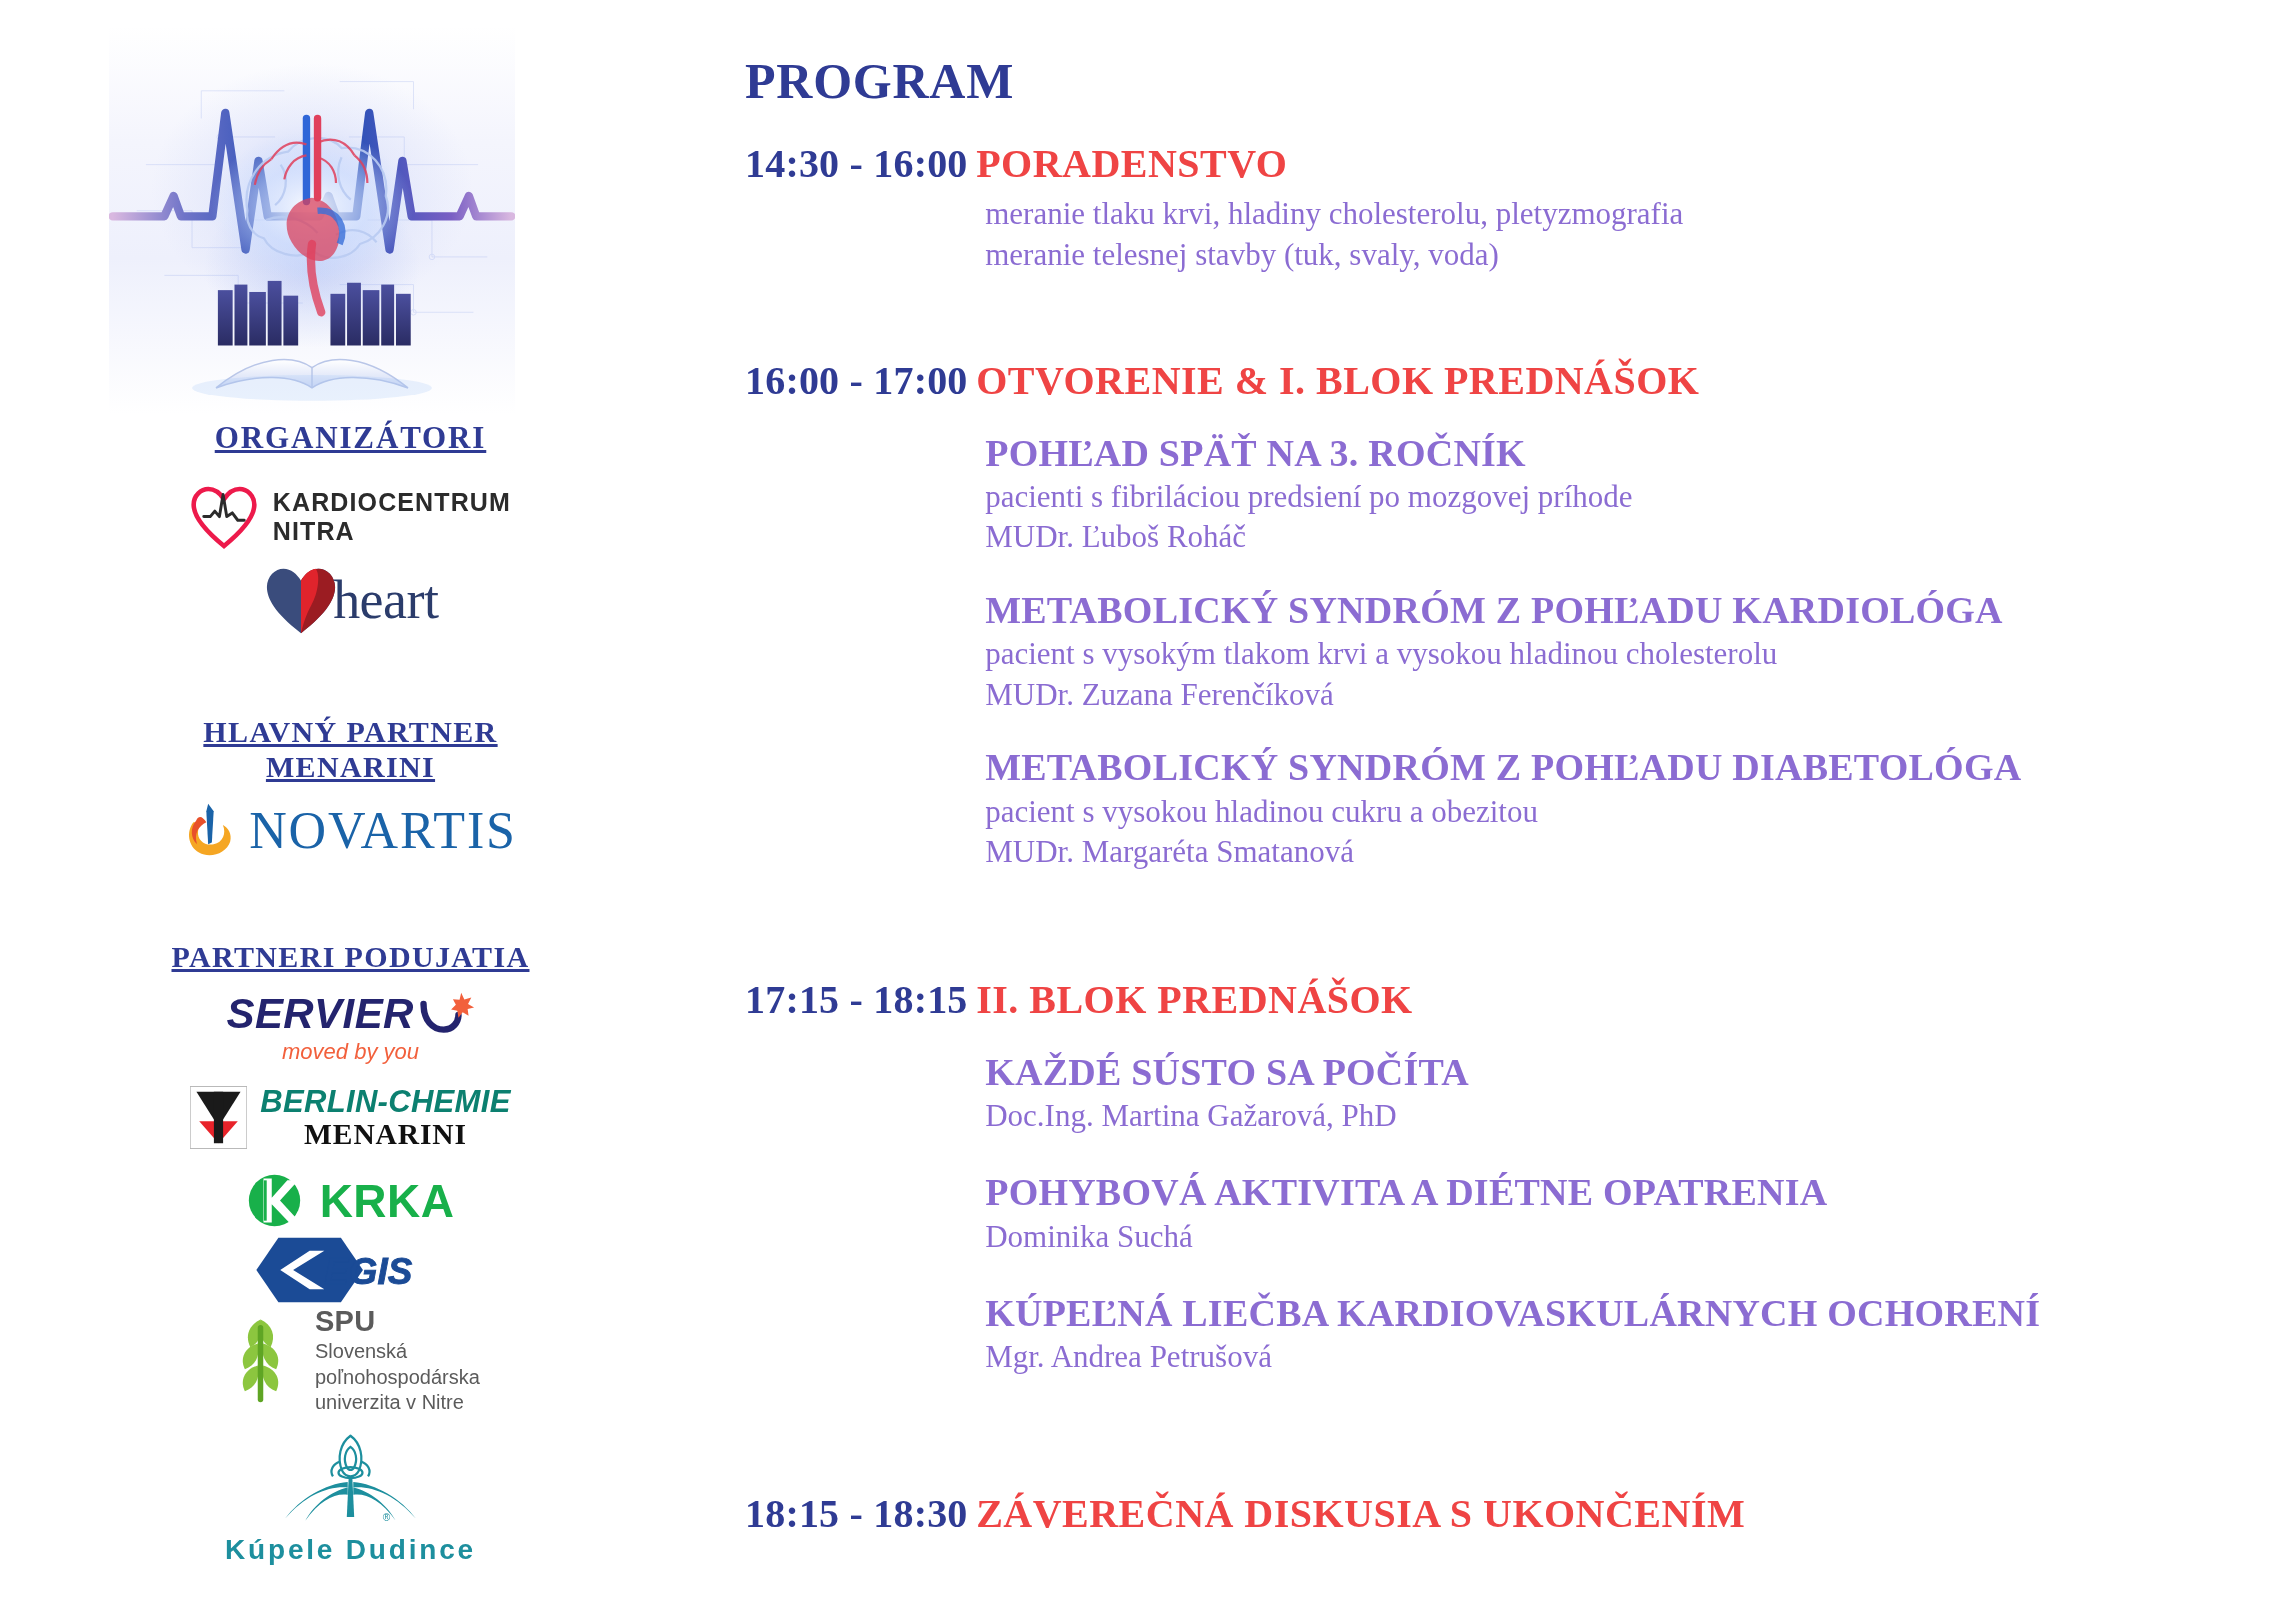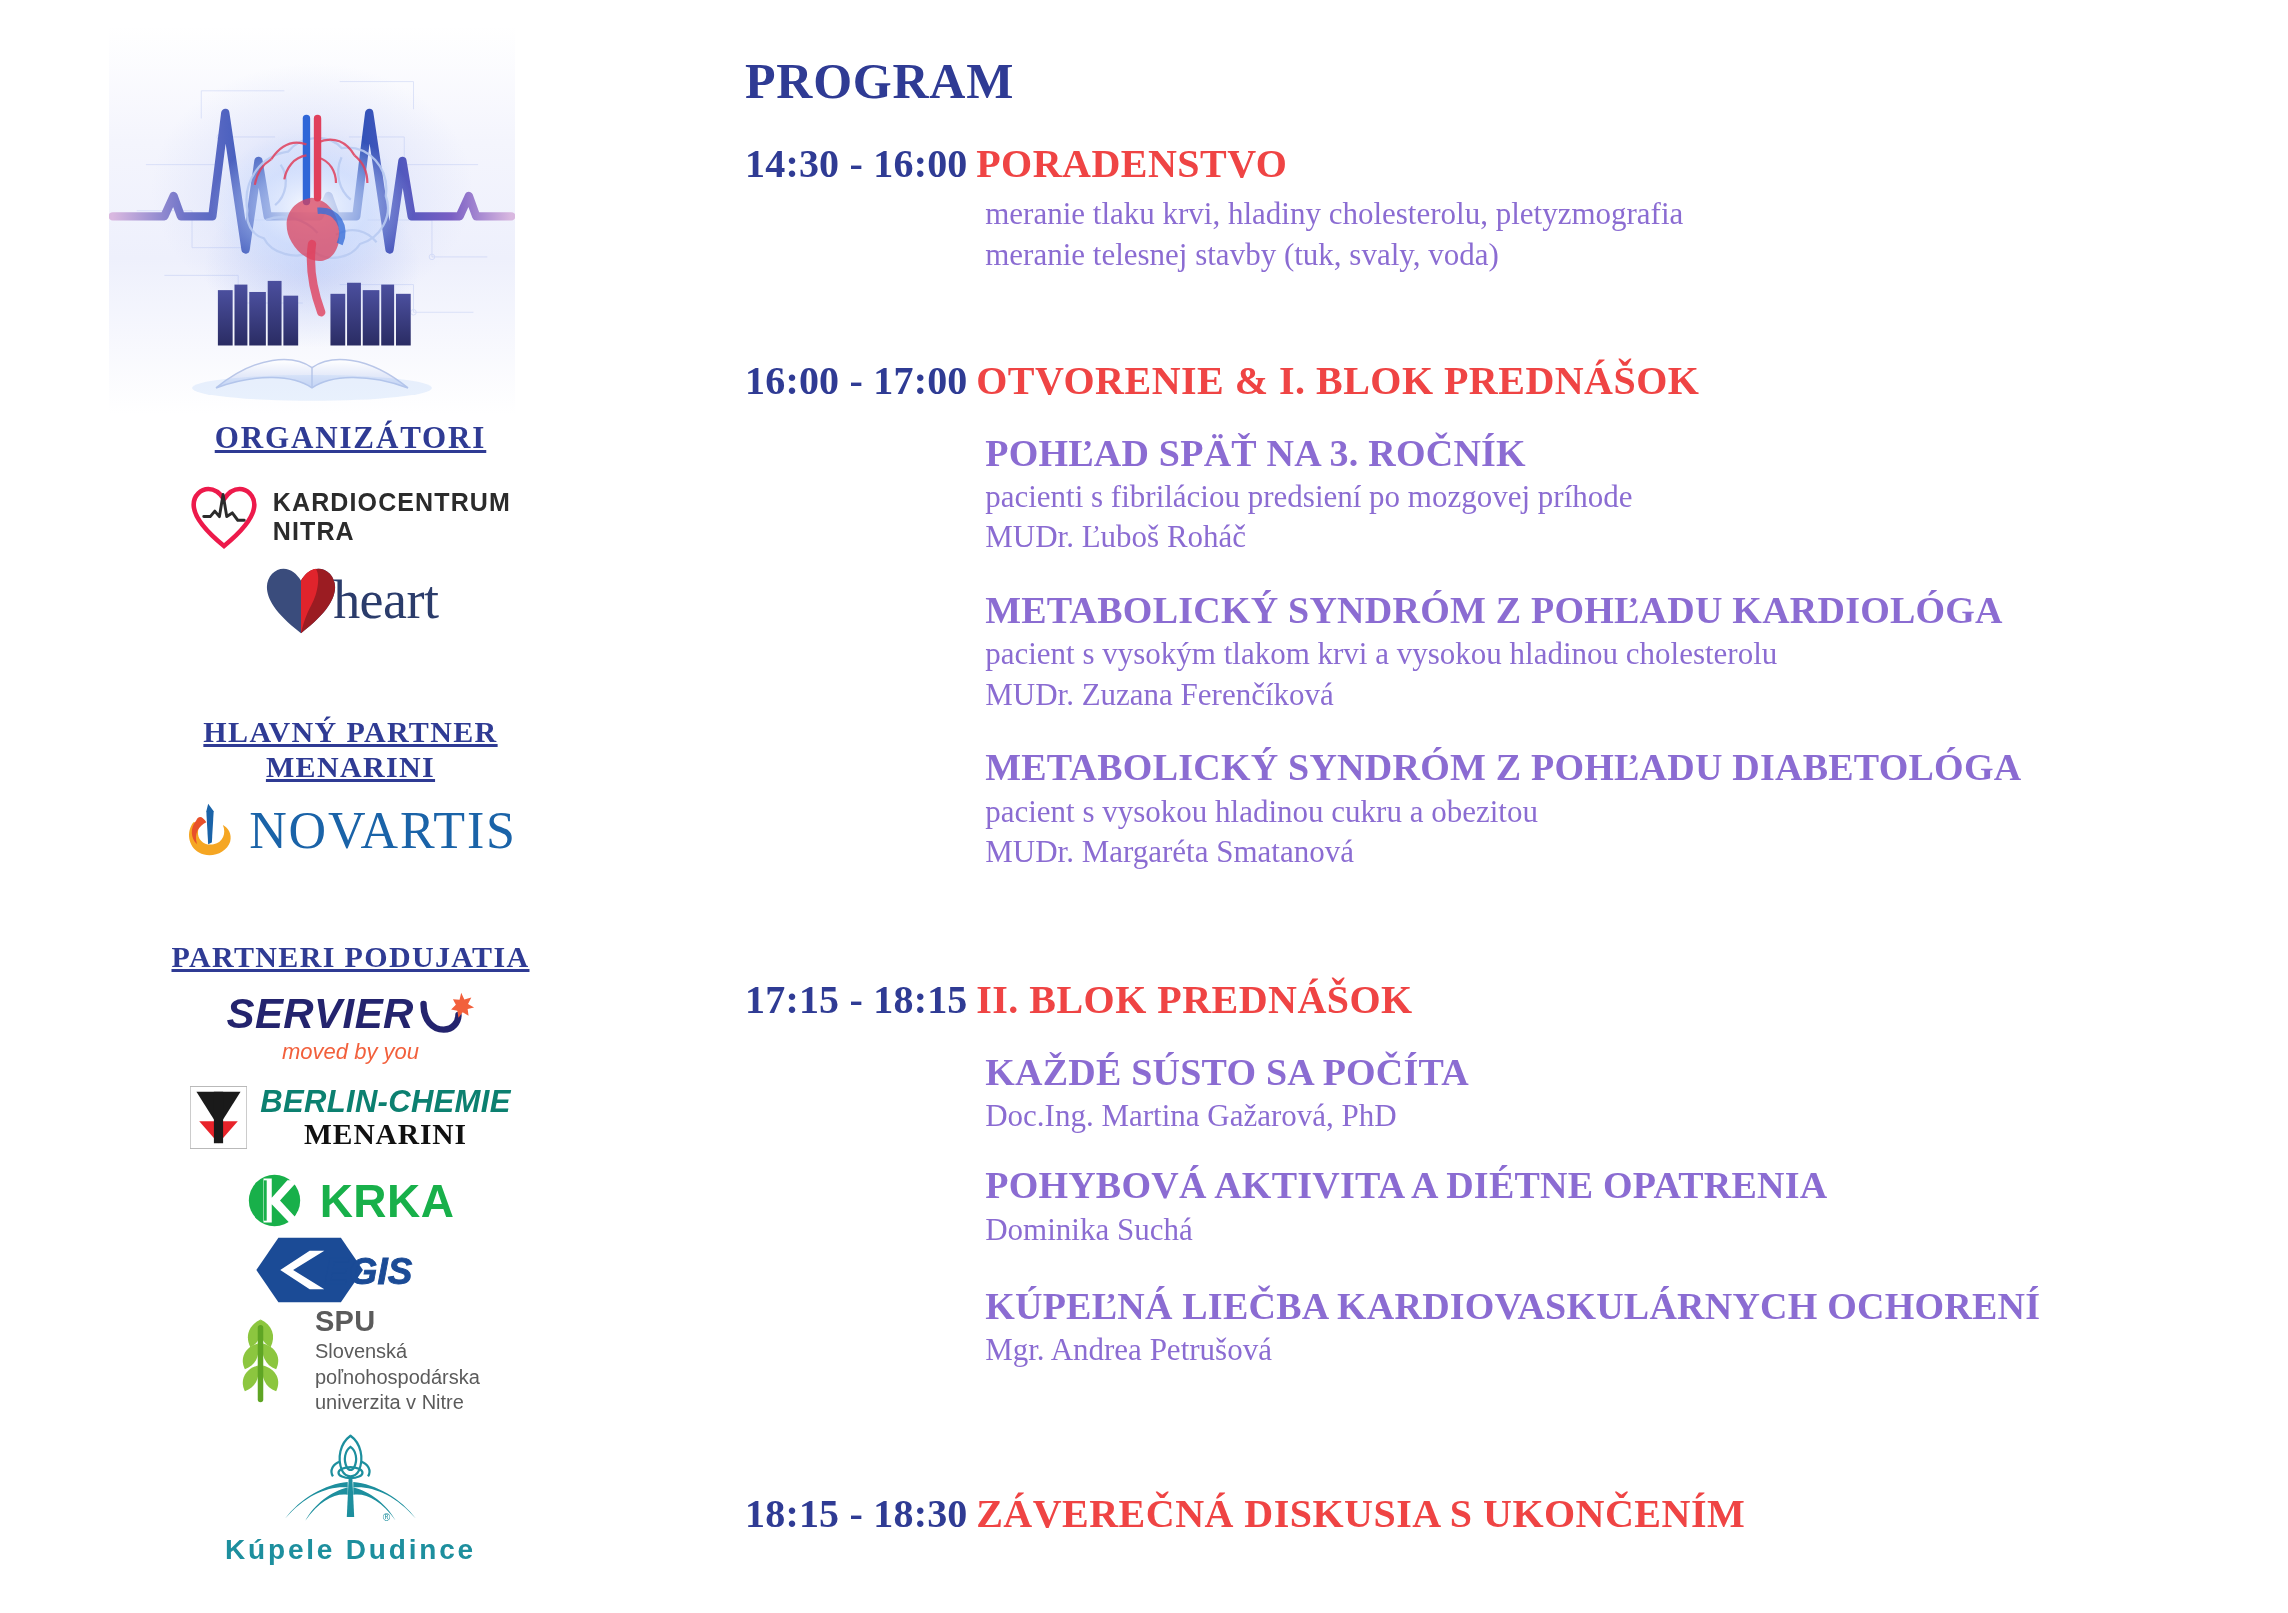--- a/index.html
+++ b/index.html
@@ -506,21 +506,21 @@
   <div class="slot" style="top:976px">
     <div class="slot-head">
       <div class="slot-time">17:15 - 18:15</div>
       <div class="slot-title">II. BLOK PREDNÁŠOK</div>
     </div>
     <div class="slot-body" style="margin-top:26px">
       <div class="talk">
         <div class="talk-title">KAŽDÉ SÚSTO SA POČÍTA</div>
         <div class="talk-speaker">Doc.Ing. Martina Gažarová, PhD</div>
       </div>
-      <div class="talk" style="margin-top:26px">
+      <div class="talk" style="margin-top:33px">
         <div class="talk-title">POHYBOVÁ AKTIVITA A DIÉTNE OPATRENIA</div>
         <div class="talk-speaker">Dominika Suchá</div>
       </div>
       <div class="talk" style="margin-top:33px">
         <div class="talk-title">KÚPEĽNÁ LIEČBA KARDIOVASKULÁRNYCH OCHORENÍ</div>
         <div class="talk-speaker">Mgr. Andrea Petrušová</div>
       </div>
     </div>
   </div>
 

